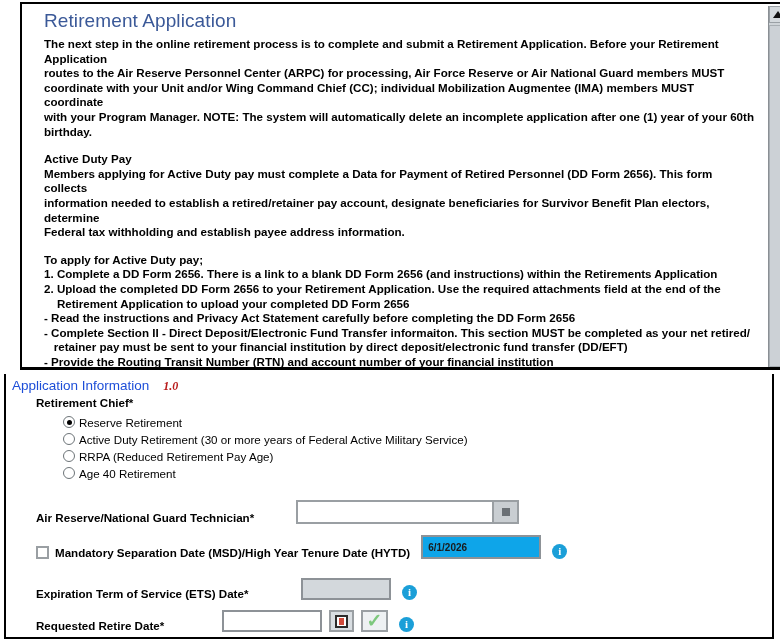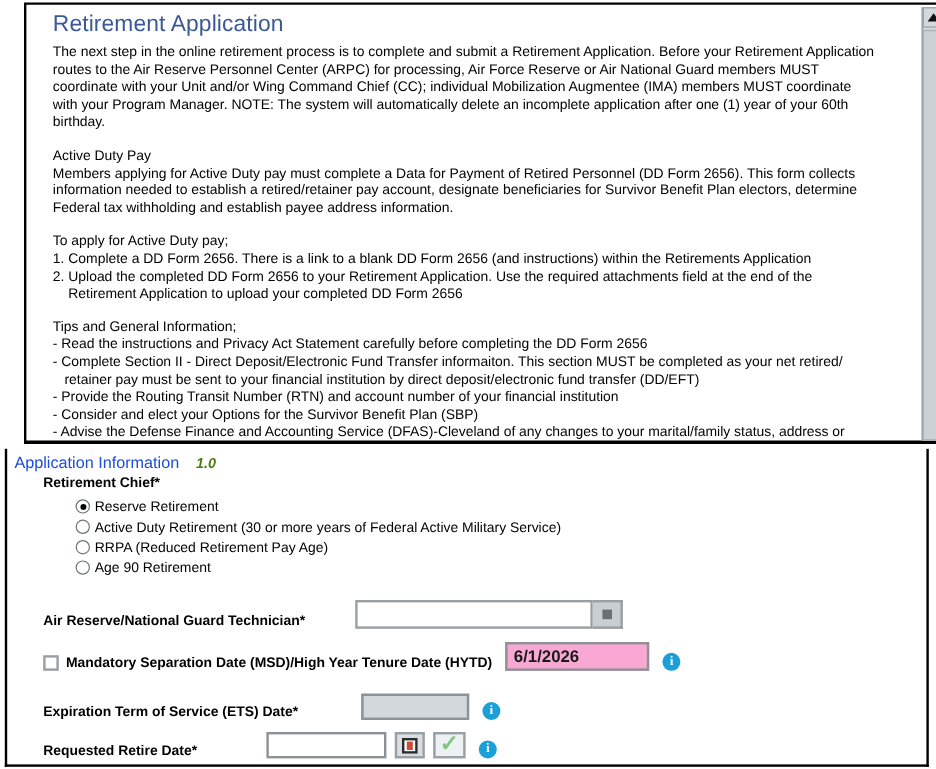--- a/index.html
+++ b/index.html
@@ -39,21 +39,21 @@
     font-size: 19px;
     line-height: 22px;
     letter-spacing: 0.1px;
     margin: 0 0 5px 0;
     font-weight: 400;
   }
   .para {
     font-size: 11.6px;
     line-height: 14.6px;
     color: #000000;
-    font-weight: normal;
+    font-weight: bold;
     margin: 0;
     white-space: pre-wrap;
   }
   .para.gap { margin-top: 13px; }
 
   
   .scrollbar {
     position: absolute;
     right: 2px; top: 2px;
     width: 18px; height: 362px;
@@ -95,24 +95,25 @@
     position: absolute;
     left: 6px; top: 4px;
     display: flex; align-items: baseline; gap: 14px;
   }
   .section-head .name {
     color: #1d4ed8;
     font-size: 13.5px;
     font-weight: 400;
   }
   .section-head .ver {
-    color: #4d7c0f;
+    color: #b91c1c;
     font-size: 12px;
     font-style: italic;
     font-weight: bold;
+    font-family: Liberation Serif, serif;
   }
 
   .lbl-bold {
     font-size: 11.6px;
     font-weight: bold;
     color: #000000;
   }
 
   .retire-type-label {
     position: absolute;
@@ -177,22 +178,22 @@
   .chkbox {
     width: 13px; height: 13px;
     border: 2px solid #9a9fa3;
     background: #ffffff;
     margin-right: 6px;
     flex: none;
   }
   .msd-input {
     width: 120px; height: 24px;
     border: 2px solid #8d9297;
-    background: #f9a8d4;
-    font-size: 14px;
+    background: #0ea5e9;
+    font-size: 10px;
     font-weight: bold;
     color: #1a1a1a;
     display: flex; align-items: center;
     padding-left: 5px;
     margin-left: 11px;
   }
   .info-icon {
     width: 15px; height: 15px;
     border-radius: 50%;
     background: #1b9fd8;
@@ -276,21 +277,20 @@
       <p class="para gap">Active Duty Pay</p>
       <p class="para">Members applying for Active Duty pay must complete a Data for Payment of Retired Personnel (DD Form 2656). This form collects
 information needed to establish a retired/retainer pay account, designate beneficiaries for Survivor Benefit Plan electors, determine
 Federal tax withholding and establish payee address information.</p>
 
       <p class="para gap">To apply for Active Duty pay;</p>
       <p class="para">1. Complete a DD Form 2656. There is a link to a blank DD Form 2656 (and instructions) within the Retirements Application
 2. Upload the completed DD Form 2656 to your Retirement Application. Use the required attachments field at the end of the
     Retirement Application to upload your completed DD Form 2656</p>
 
-      <p class="para gap">Tips and General Information;</p>
       <p class="para">- Read the instructions and Privacy Act Statement carefully before completing the DD Form 2656
 - Complete Section II - Direct Deposit/Electronic Fund Transfer informaiton. This section MUST be completed as your net retired/
    retainer pay must be sent to your financial institution by direct deposit/electronic fund transfer (DD/EFT)
 - Provide the Routing Transit Number (RTN) and account number of your financial institution
 - Consider and elect your Options for the Survivor Benefit Plan (SBP)
 - Advise the Defense Finance and Accounting Service (DFAS)-Cleveland of any changes to your marital/family status, address or
    banking/financial institution/direct deposit information</p>
     </div>
 
     <div class="scrollbar">
@@ -318,21 +318,21 @@
       <label class="radio-row">
         <span class="radio"></span>
         <span class="radio-label">Active Duty Retirement (30 or more years of Federal Active Military Service)</span>
       </label>
       <label class="radio-row">
         <span class="radio"></span>
         <span class="radio-label">RRPA (Reduced Retirement Pay Age)</span>
       </label>
       <label class="radio-row">
         <span class="radio"></span>
-        <span class="radio-label">Age 90 Retirement</span>
+        <span class="radio-label">Age 40 Retirement</span>
       </label>
     </div>
 
     <div class="field-row row-tech">
       <span class="lbl lbl-bold">Air Reserve/National Guard Technician*</span>
       <span class="tech-input"></span>
       <span class="tech-btn">
         <span class="sq"></span>
       </span>
     </div>

